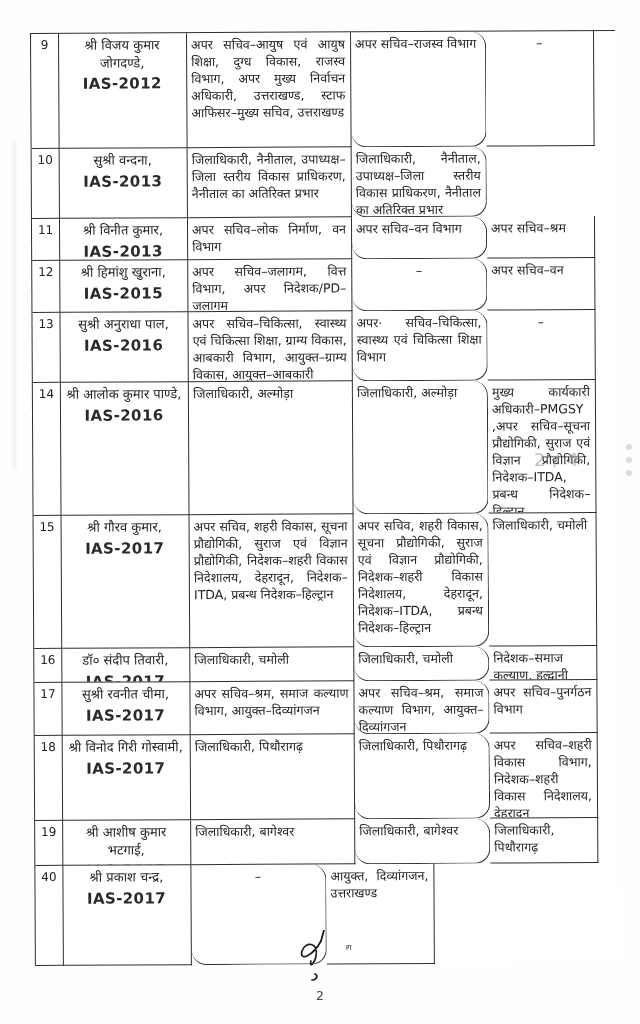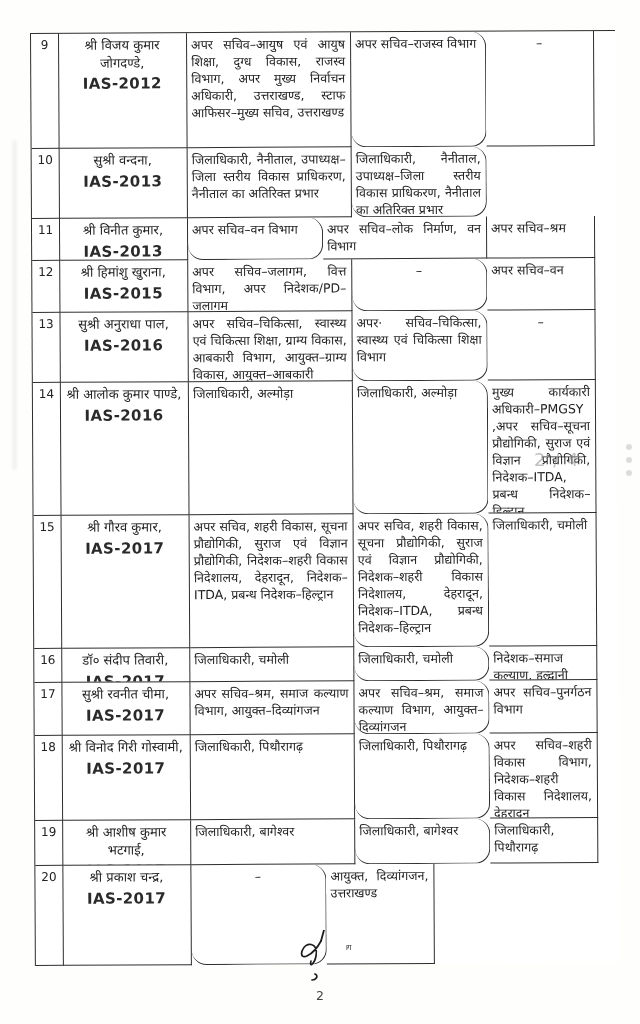--- a/index.html
+++ b/index.html
@@ -110,22 +110,22 @@
     </div>
     <div class="cell c-p1">जिलाधिकारी, नैनीताल, उपाध्यक्ष–जिला स्तरीय विकास प्राधिकरण, नैनीताल का अतिरिक्त प्रभार</div>
     <div class="cell c-p2">जिलाधिकारी, नैनीताल, उपाध्यक्ष–जिला स्तरीय विकास प्राधिकरण, नैनीताल का अतिरिक्त प्रभार</div>
   </div>
         <div class="t-row">
     <div class="cell c-sno">11</div>
     <div class="cell c-name">
       <span class="officer-name">श्री विनीत कुमार,</span>
       <span class="officer-batch">IAS-2013</span>
     </div>
+    <div class="cell c-p1">अपर सचिव–लोक निर्माण, वन विभाग</div>
     <div class="cell c-p2">अपर सचिव–वन विभाग</div>
-    <div class="cell c-p1">अपर सचिव–लोक निर्माण, वन विभाग</div>
     <div class="cell c-p3">अपर सचिव–श्रम</div>
   </div>
         <div class="t-row">
     <div class="cell c-sno">12</div>
     <div class="cell c-name">
       <span class="officer-name">श्री हिमांशु खुराना,</span>
       <span class="officer-batch">IAS-2015</span>
     </div>
     <div class="cell c-p1">अपर सचिव–जलागम, वित्त विभाग, अपर निदेशक/PD–जलागम</div>
     <div class="cell c-p2 dash">–</div>
@@ -195,21 +195,21 @@
     <div class="cell c-sno">19</div>
     <div class="cell c-name">
       <span class="officer-name">श्री आशीष कुमार भटगाई,</span>
       <span class="officer-batch">IAS-2017</span>
     </div>
     <div class="cell c-p1">जिलाधिकारी, बागेश्वर</div>
     <div class="cell c-p2">जिलाधिकारी, बागेश्वर</div>
     <div class="cell c-p3">जिलाधिकारी, पिथौरागढ़</div>
   </div>
         <div class="t-row">
-    <div class="cell c-sno">20</div>
+    <div class="cell c-sno">40</div>
     <div class="cell c-name">
       <span class="officer-name">श्री प्रकाश चन्द्र,</span>
       <span class="officer-batch">IAS-2017</span>
     </div>
     <div class="cell c-p2 dash">–</div>
     <div class="cell c-p3">आयुक्त, दिव्यांगजन, उत्तराखण्ड</div>
   </div>
       </div>
   </div>
 

